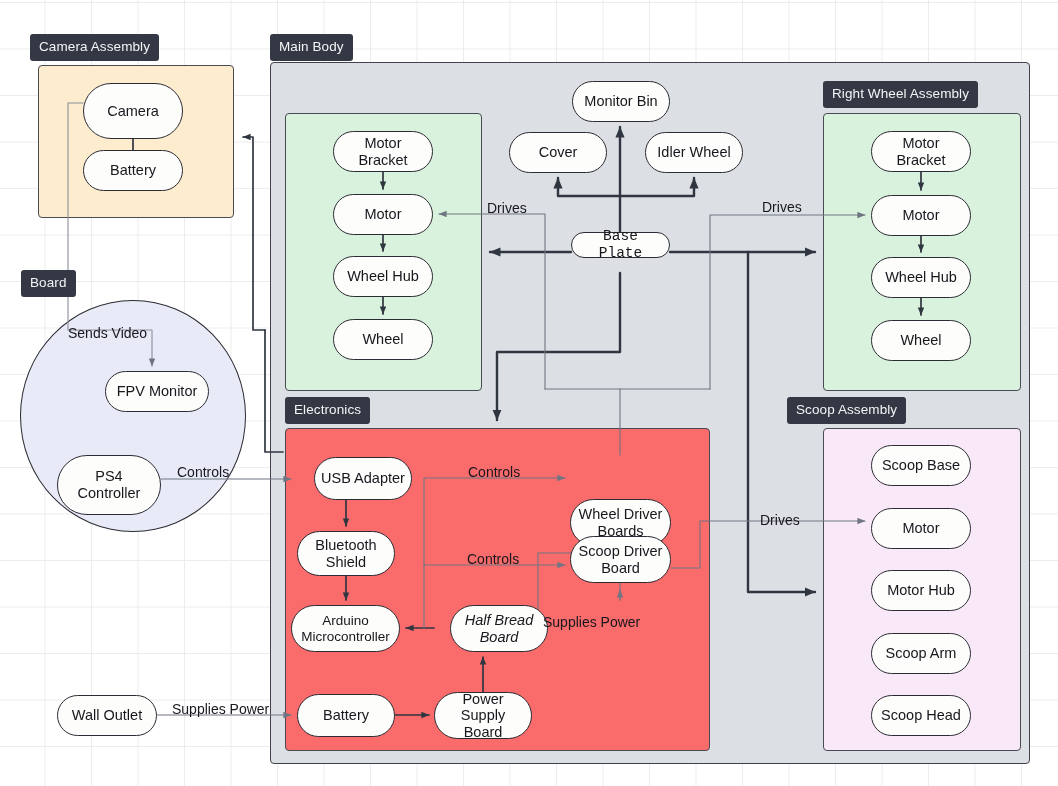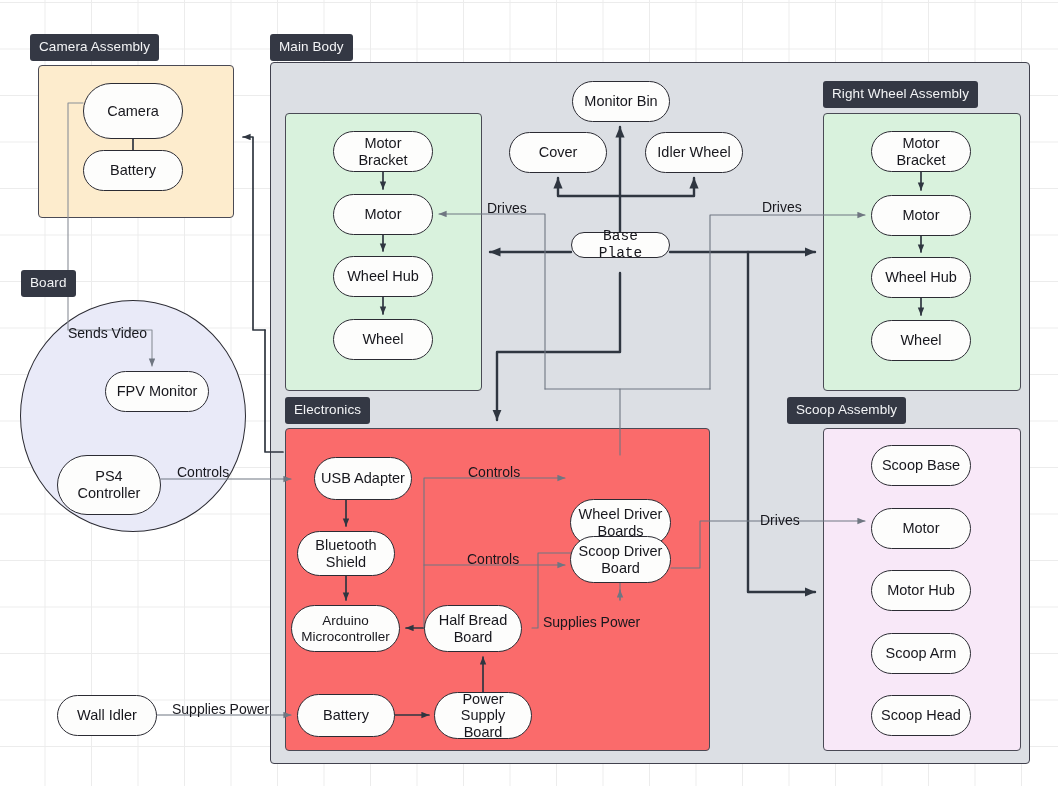--- a/index.html
+++ b/index.html
@@ -199,36 +199,36 @@
   <div class="node" style="left:871px;top:195px;width:100px;height:41px;">Motor</div>
   <div class="node" style="left:871px;top:257px;width:100px;height:41px;">Wheel Hub</div>
   <div class="node" style="left:871px;top:320px;width:100px;height:41px;">Wheel</div>
 
   <div class="node" style="left:297px;top:457px;width:98px;height:43px;margin-left:17px;">USB Adapter</div>
   <div class="node" style="left:297px;top:531px;width:98px;height:45px;">Bluetooth
 Shield</div>
   <div class="node" style="left:291px;top:605px;width:109px;height:47px;font-size:13.5px;">Arduino
 Microcontroller</div>
   <div class="node" style="left:297px;top:694px;width:98px;height:43px;">Battery</div>
-  <div class="node" style="left:424px;top:605px;width:98px;height:47px;">Half Bread
+  <div class="node" style="left:450px;top:605px;width:98px;height:47px;font-style:italic;">Half Bread
 Board</div>
   <div class="node" style="left:434px;top:692px;width:98px;height:47px;">Power
 Supply Board</div>
   <div class="node" style="left:570px;top:455px;width:101px;height:47px;margin-top:44px;">Wheel Driver
 Boards</div>
   <div class="node" style="left:570px;top:536px;width:101px;height:47px;">Scoop Driver
 Board</div>
 
   <div class="node" style="left:871px;top:445px;width:100px;height:41px;">Scoop Base</div>
   <div class="node" style="left:871px;top:508px;width:100px;height:41px;">Motor</div>
   <div class="node" style="left:871px;top:633px;width:100px;height:41px;">Scoop Arm</div>
   <div class="node" style="left:871px;top:570px;width:100px;height:41px;">Motor Hub</div>
   <div class="node" style="left:871px;top:695px;width:100px;height:41px;">Scoop Head</div>
 
-  <div class="node" style="left:57px;top:695px;width:100px;height:41px;">Wall Idler</div>
+  <div class="node" style="left:57px;top:695px;width:100px;height:41px;">Wall Outlet</div>
 
   <div class="edge-label" style="left:68px;top:326px;">Sends Video</div>
   <div class="edge-label" style="left:177px;top:465px;">Controls</div>
   <div class="edge-label" style="left:487px;top:201px;">Drives</div>
   <div class="edge-label" style="left:762px;top:200px;">Drives</div>
   <div class="edge-label" style="left:760px;top:513px;">Drives</div>
   <div class="edge-label" style="left:468px;top:465px;">Controls</div>
   <div class="edge-label" style="left:467px;top:552px;">Controls</div>
   <div class="edge-label" style="left:543px;top:615px;">Supplies Power</div>
   <div class="edge-label" style="left:172px;top:702px;">Supplies Power</div>

